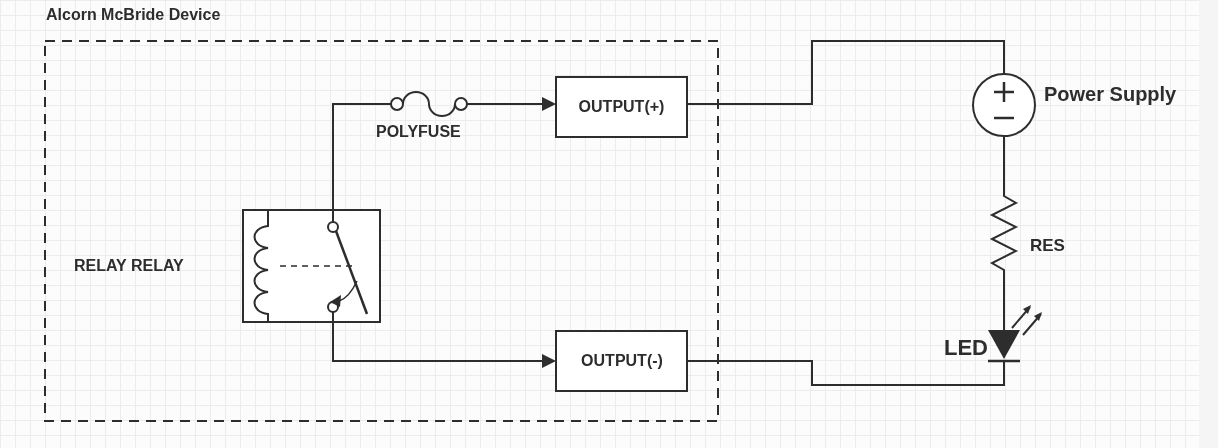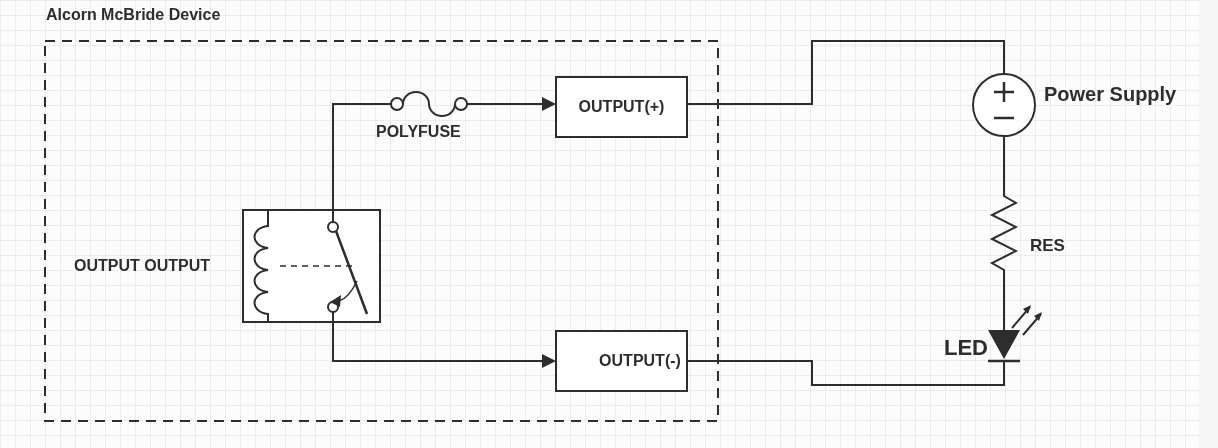--- a/index.html
+++ b/index.html
@@ -28,21 +28,21 @@
     line-height: 20px;
   }
   .device-label   { left: 46px;  top: 5px; }
   .relay-label    { left: 74px;  top: 256px; }
   .polyfuse-label { left: 376px; top: 122px; width: 110px; text-align: left; }
   .box-label {
     display: flex; align-items: center; justify-content: center;
     text-align: center;
   }
   .outpos-label { left: 556px; top: 77px;  width: 131px; height: 60px; }
-  .outneg-label { left: 556px; top: 331px; width: 131px; height: 60px; padding-left: 37px; }
+  .outneg-label { left: 538px; top: 331px; width: 131px; height: 60px; padding-left: 37px; }
   .ps-label     { left: 1044px; top: 83px; font-size: 20px; line-height: 22px; }
   .res-label    { left: 1030px; top: 227px; font-size: 17px; margin-top: 9px; }
   .led-label    { left: 944px;  top: 338px; font-size: 22px; }
 </style>
 </head>
 <body>
 
 <div class="canvas">
 
   <svg width="1218" height="448" viewBox="0 0 1218 448">
@@ -82,21 +82,21 @@
     <polygon points="988,330 1020,330 1004,359" fill="#2d2d2d"></polygon>
     <path d="M988 361 L1020 361" fill="none" stroke="#2d2d2d" stroke-width="2.5"></path>
     <path d="M1012 328 L1030 307" fill="none" stroke="#2d2d2d" stroke-width="2"></path>
     <polygon points="1031,305 1023,309 1028,314" fill="#2d2d2d"></polygon>
     <path d="M1023 335 L1041 314" fill="none" stroke="#2d2d2d" stroke-width="2"></path>
     <polygon points="1042,312 1034,316 1039,321" fill="#2d2d2d"></polygon>
   </svg>
 
   <div class="label device-label">Alcorn McBride Device</div>
 
-  <div class="label relay-label">OUTPUT OUTPUT</div>
+  <div class="label relay-label">RELAY RELAY</div>
 
   <div class="label polyfuse-label">POLYFUSE</div>
 
   <div class="label box-label outpos-label">OUTPUT(+)</div>
 
   <div class="label box-label outneg-label">OUTPUT(-)</div>
 
   <div class="label ps-label">
     <div>Power Supply</div>
   </div>

